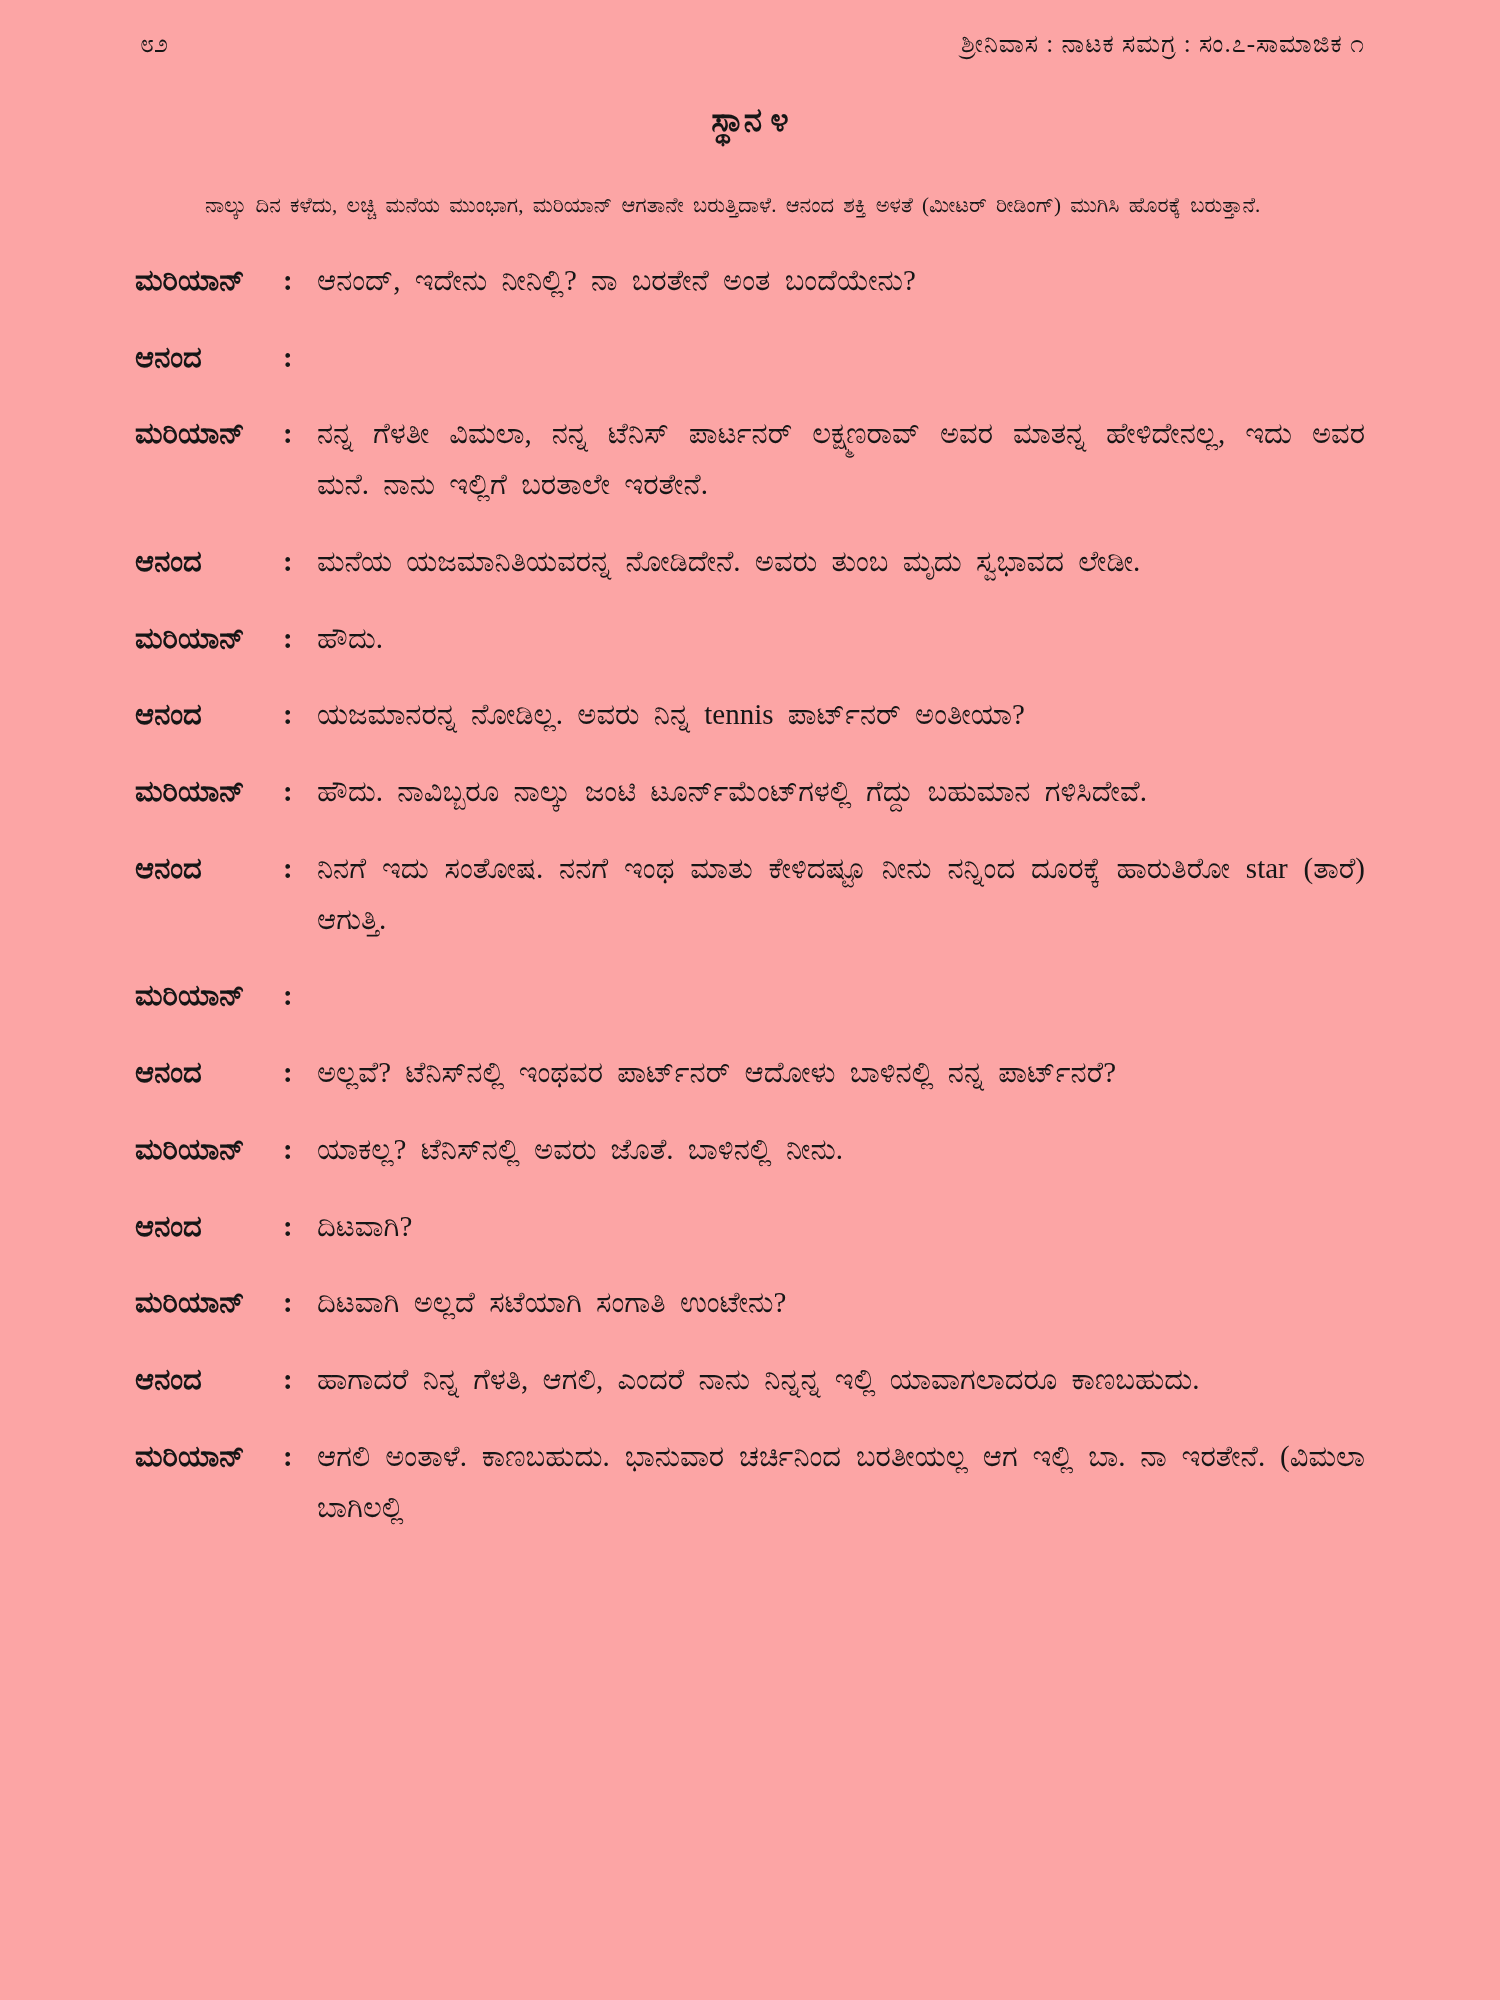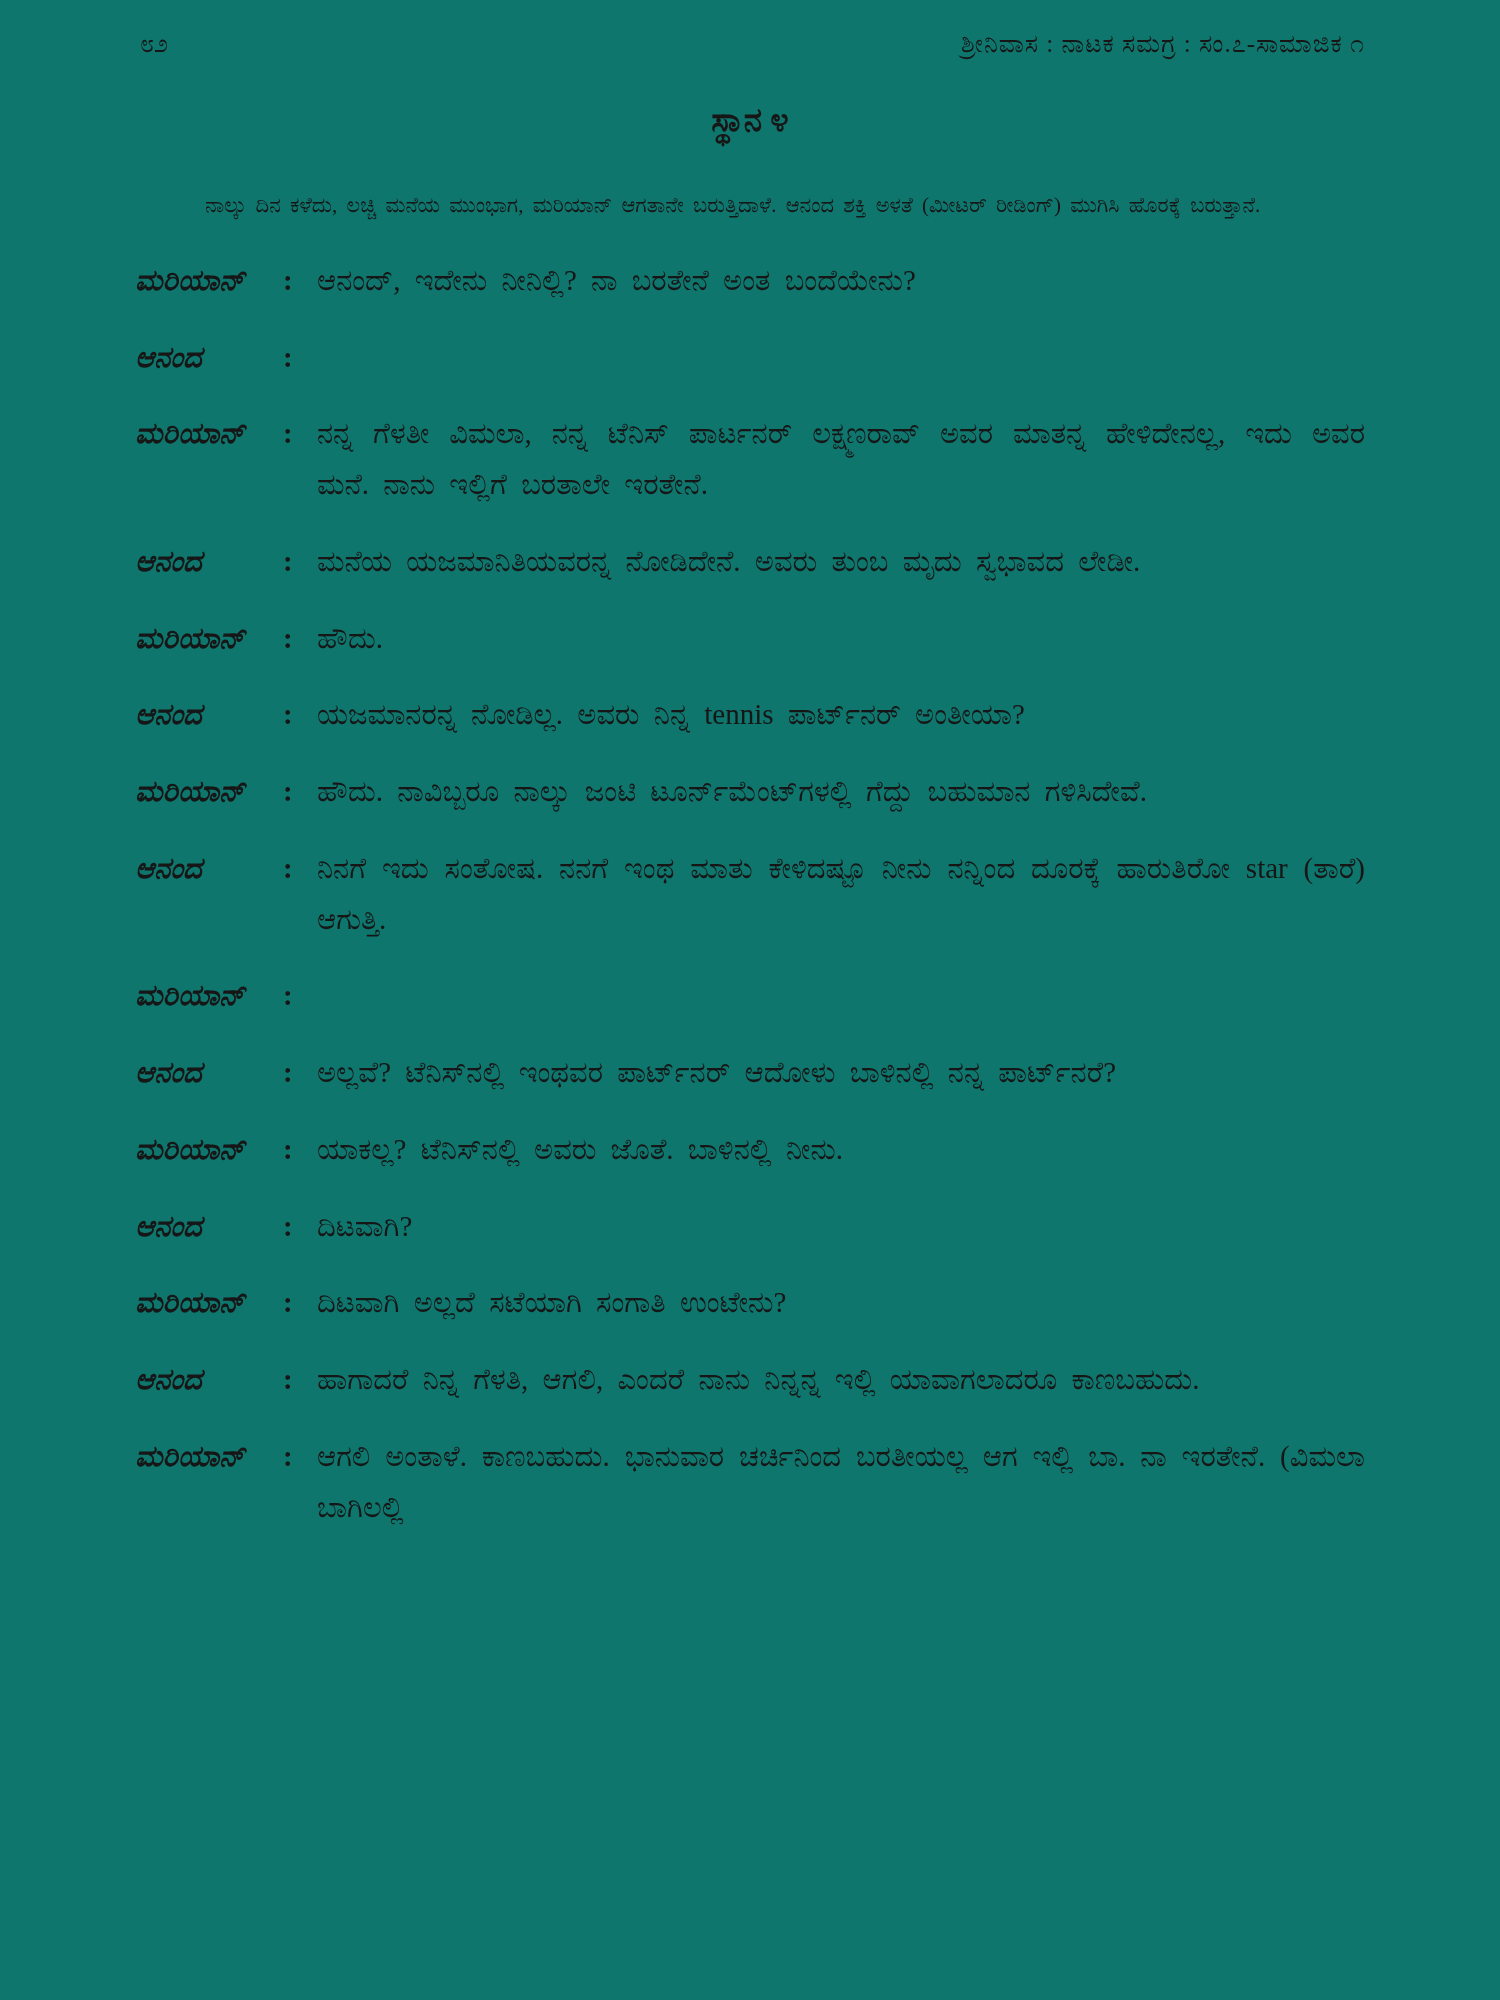--- a/index.html
+++ b/index.html
@@ -5,21 +5,21 @@
   html, body {
     margin: 0;
     padding: 0;
     background: #e9e9e9;
   }
   .page {
     position: relative;
     width: 1500px;
     height: 2000px;
     margin: 0 auto;
-    background: #0f766e;
+    background: #fca5a5;
     box-sizing: border-box;
     padding: 24px 135px 0 135px;
     font-family: "Liberation Serif", "DejaVu Serif", serif;
     color: #161616;
     overflow: hidden;
   }
   .page-header {
     position: relative;
     height: 40px;
     font-size: 25px;
@@ -54,21 +54,20 @@
     display: flex;
     align-items: flex-start;
     margin-top: 26px;
     font-size: 29px;
     line-height: 1.75;
   }
   .speaker {
     flex: 0 0 148px;
     font-weight: bold;
     white-space: nowrap;
-    font-style: italic;
   }
   .colon {
     flex: 0 0 34px;
     text-align: left;
     font-weight: bold;
   }
   .dialogue-text {
     flex: 1 1 auto;
     text-align: justify;
     word-spacing: 7px;

